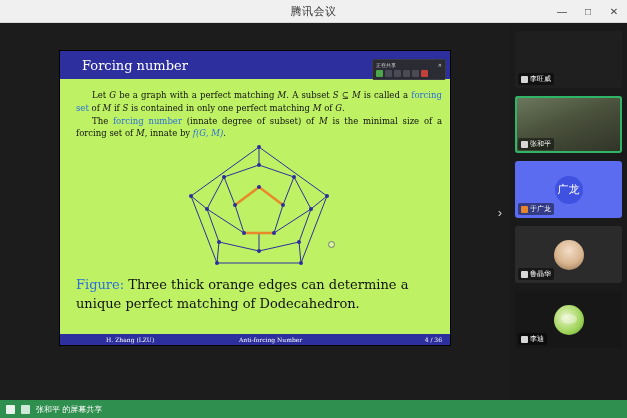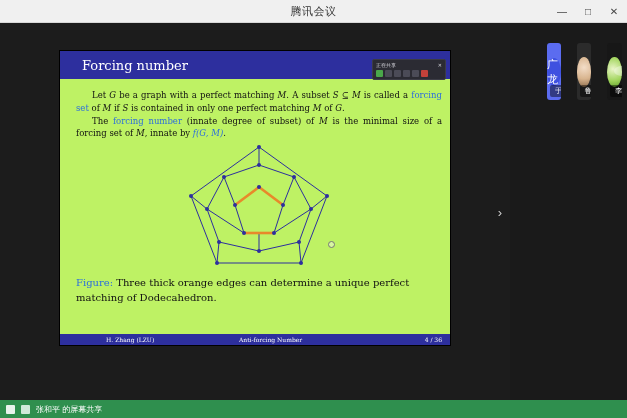--- a/index.html
+++ b/index.html
@@ -128,21 +128,21 @@
   .slide-footer .f3 { flex: 1 1 auto; text-align: right; padding-right: 8px; }
   .figure-wrap {
     height: 130px;
     display: flex;
     align-items: center;
     justify-content: center;
     position: relative;
   }
   .caption {
     font-family: "DejaVu Serif", serif;
-    font-size: 10px;
+    font-size: 13px;
     color: #111;
     line-height: 1.45;
     margin-top: 6px;
   }
   .cursor-dot {
     position: absolute;
     left: 268px;
     top: 162px;
     width: 5px;
     height: 5px;
@@ -191,22 +191,23 @@
     color: #cfcfcf;
     font-size: 13px;
     width: 12px;
     text-align: center;
   }
   
   .rail {
     width: 117px;
     background: #1a1a1a;
     display: flex;
-    padding: 20px 5px;
-    gap: 16px;
+    flex-direction: column;
+    padding: 8px 5px;
+    gap: 8px;
     box-sizing: border-box;
   }
   .tile {
     position: relative;
     height: 57px;
     border-radius: 3px;
     overflow: hidden;
     background: #2a2a2a;
   }
   .tile.active { box-shadow: 0 0 0 2px #2fb566 inset; }

